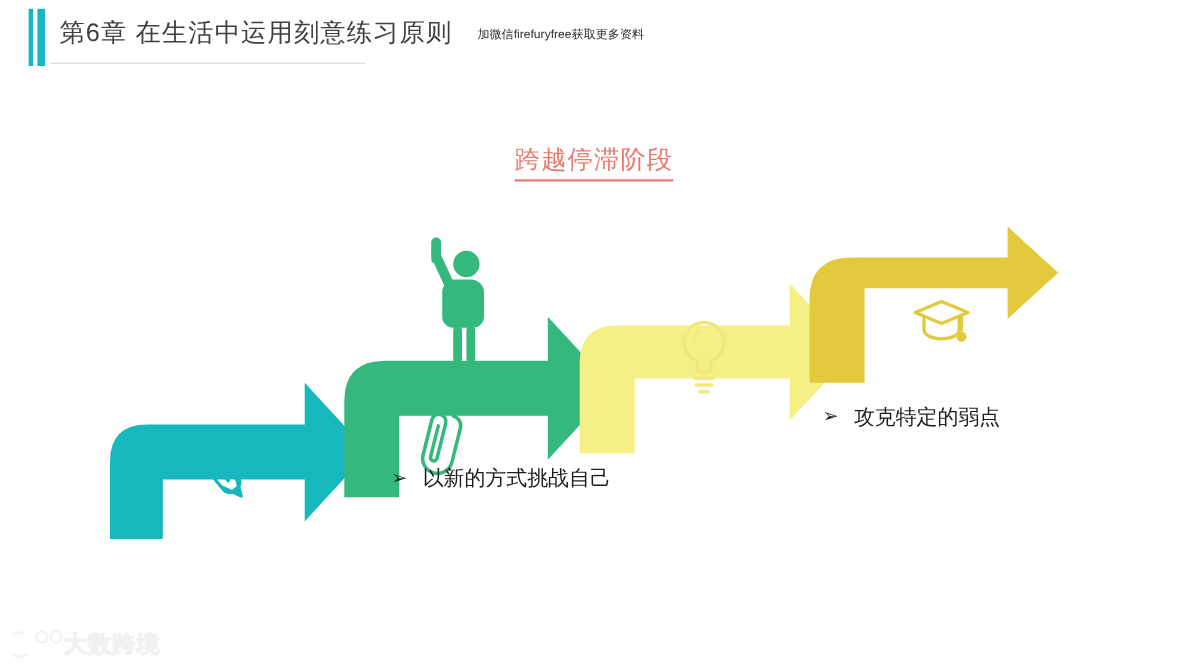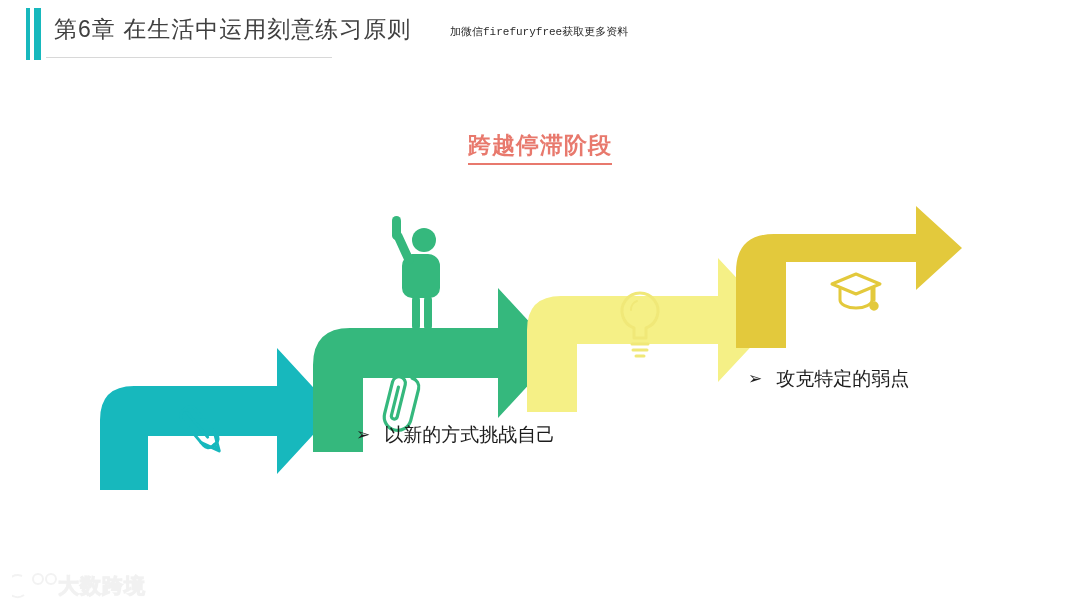--- a/index.html
+++ b/index.html
@@ -15,30 +15,30 @@
   
   .hdr-bar-thin{position:absolute;left:26px;top:8px;width:4px;height:52px;background:#17b8bd;}
   .hdr-bar-thick{position:absolute;left:34px;top:8px;width:7px;height:52px;background:#17b8bd;}
   .hdr-title{
     position:absolute;left:54px;top:14px;
     font-size:23px;color:#404040;letter-spacing:1px;
     white-space:nowrap;font-weight:400;
   }
   .hdr-rule{position:absolute;left:46px;top:57px;width:286px;height:1px;background:#d8d8d8;}
   .hdr-watermark{
-    position:absolute;left:450px;top:24px;
+    position:absolute;left:434px;top:24px;
     font-size:11px;color:#2b2b2b;white-space:nowrap;
-    font-family:Liberation Mono, monospace;
+    font-family:Liberation Sans, sans-serif;
     transform:scaleY(.96);
   }
 
   
   .sec-title{
     position:absolute;left:468px;top:130px;
-    font-size:23px;font-weight:bold;color:#e8796d;
+    font-size:23px;font-weight:normal;color:#e8796d;
     letter-spacing:1px;white-space:nowrap;
     border-bottom:2px solid #e8796d;padding-bottom:2px;
   }
 
   
   .stage{position:absolute;left:0;top:0;width:1080px;height:608px;}
   .stage svg{display:block;}
 
   
   .caption{

